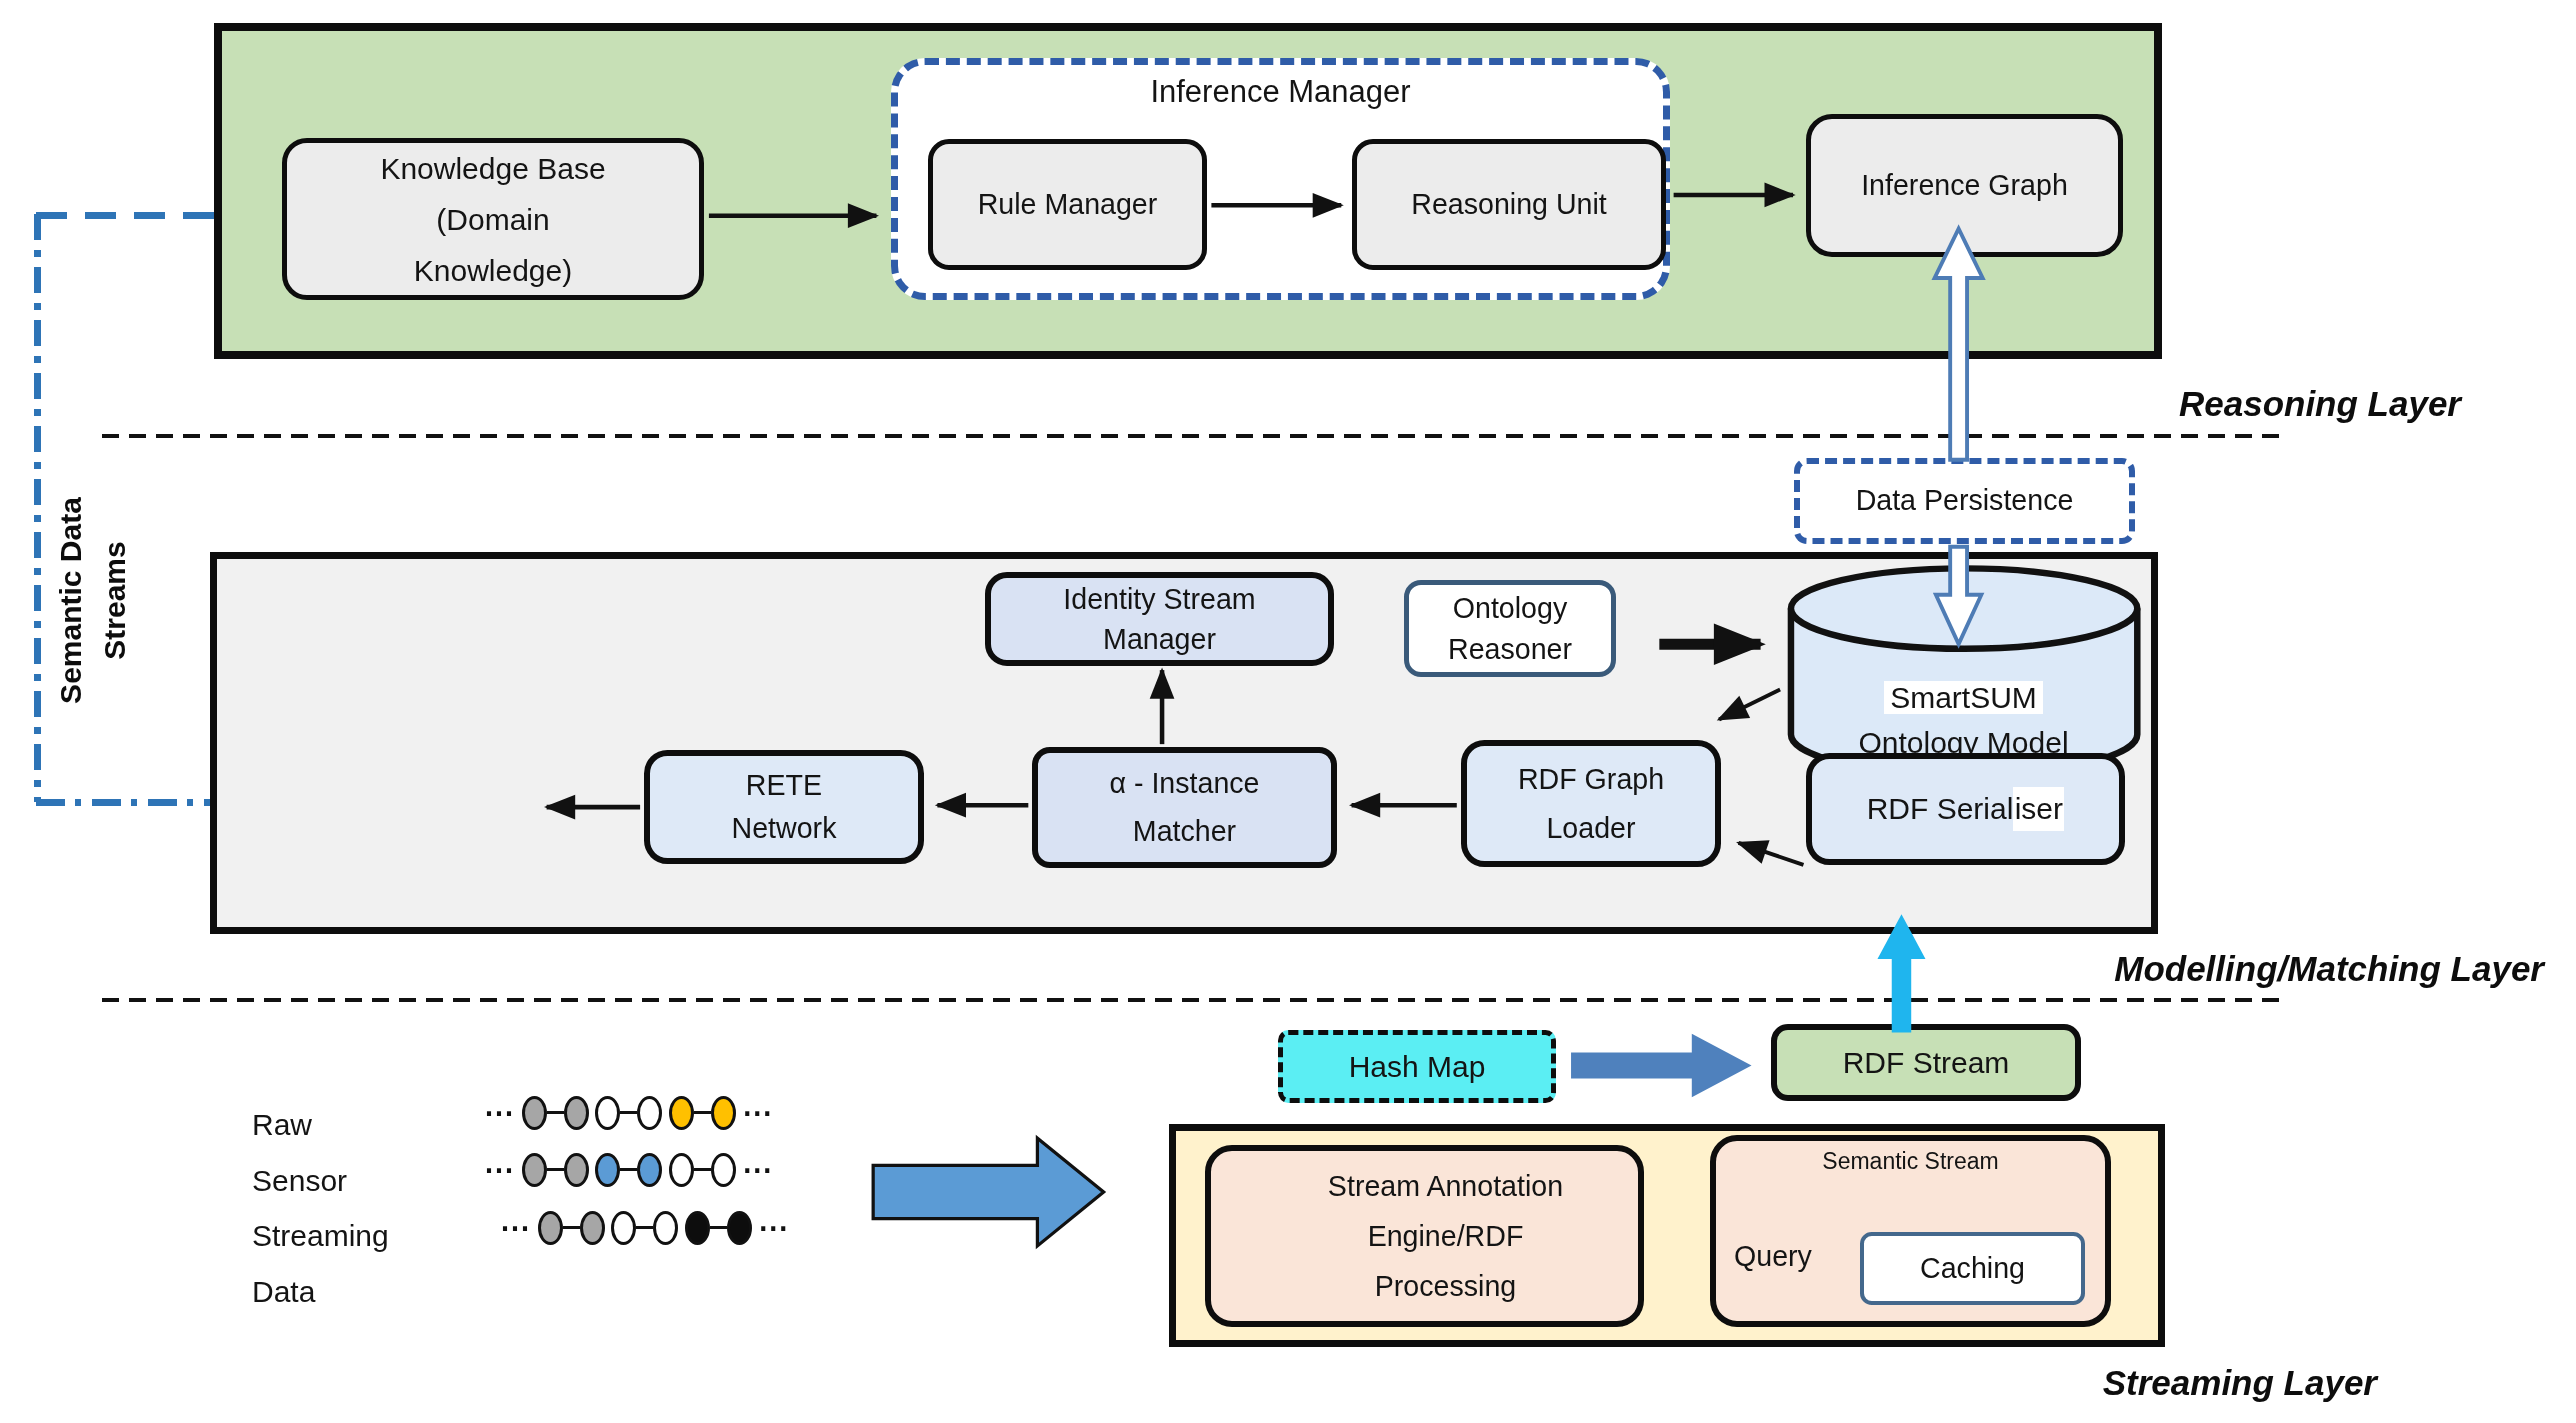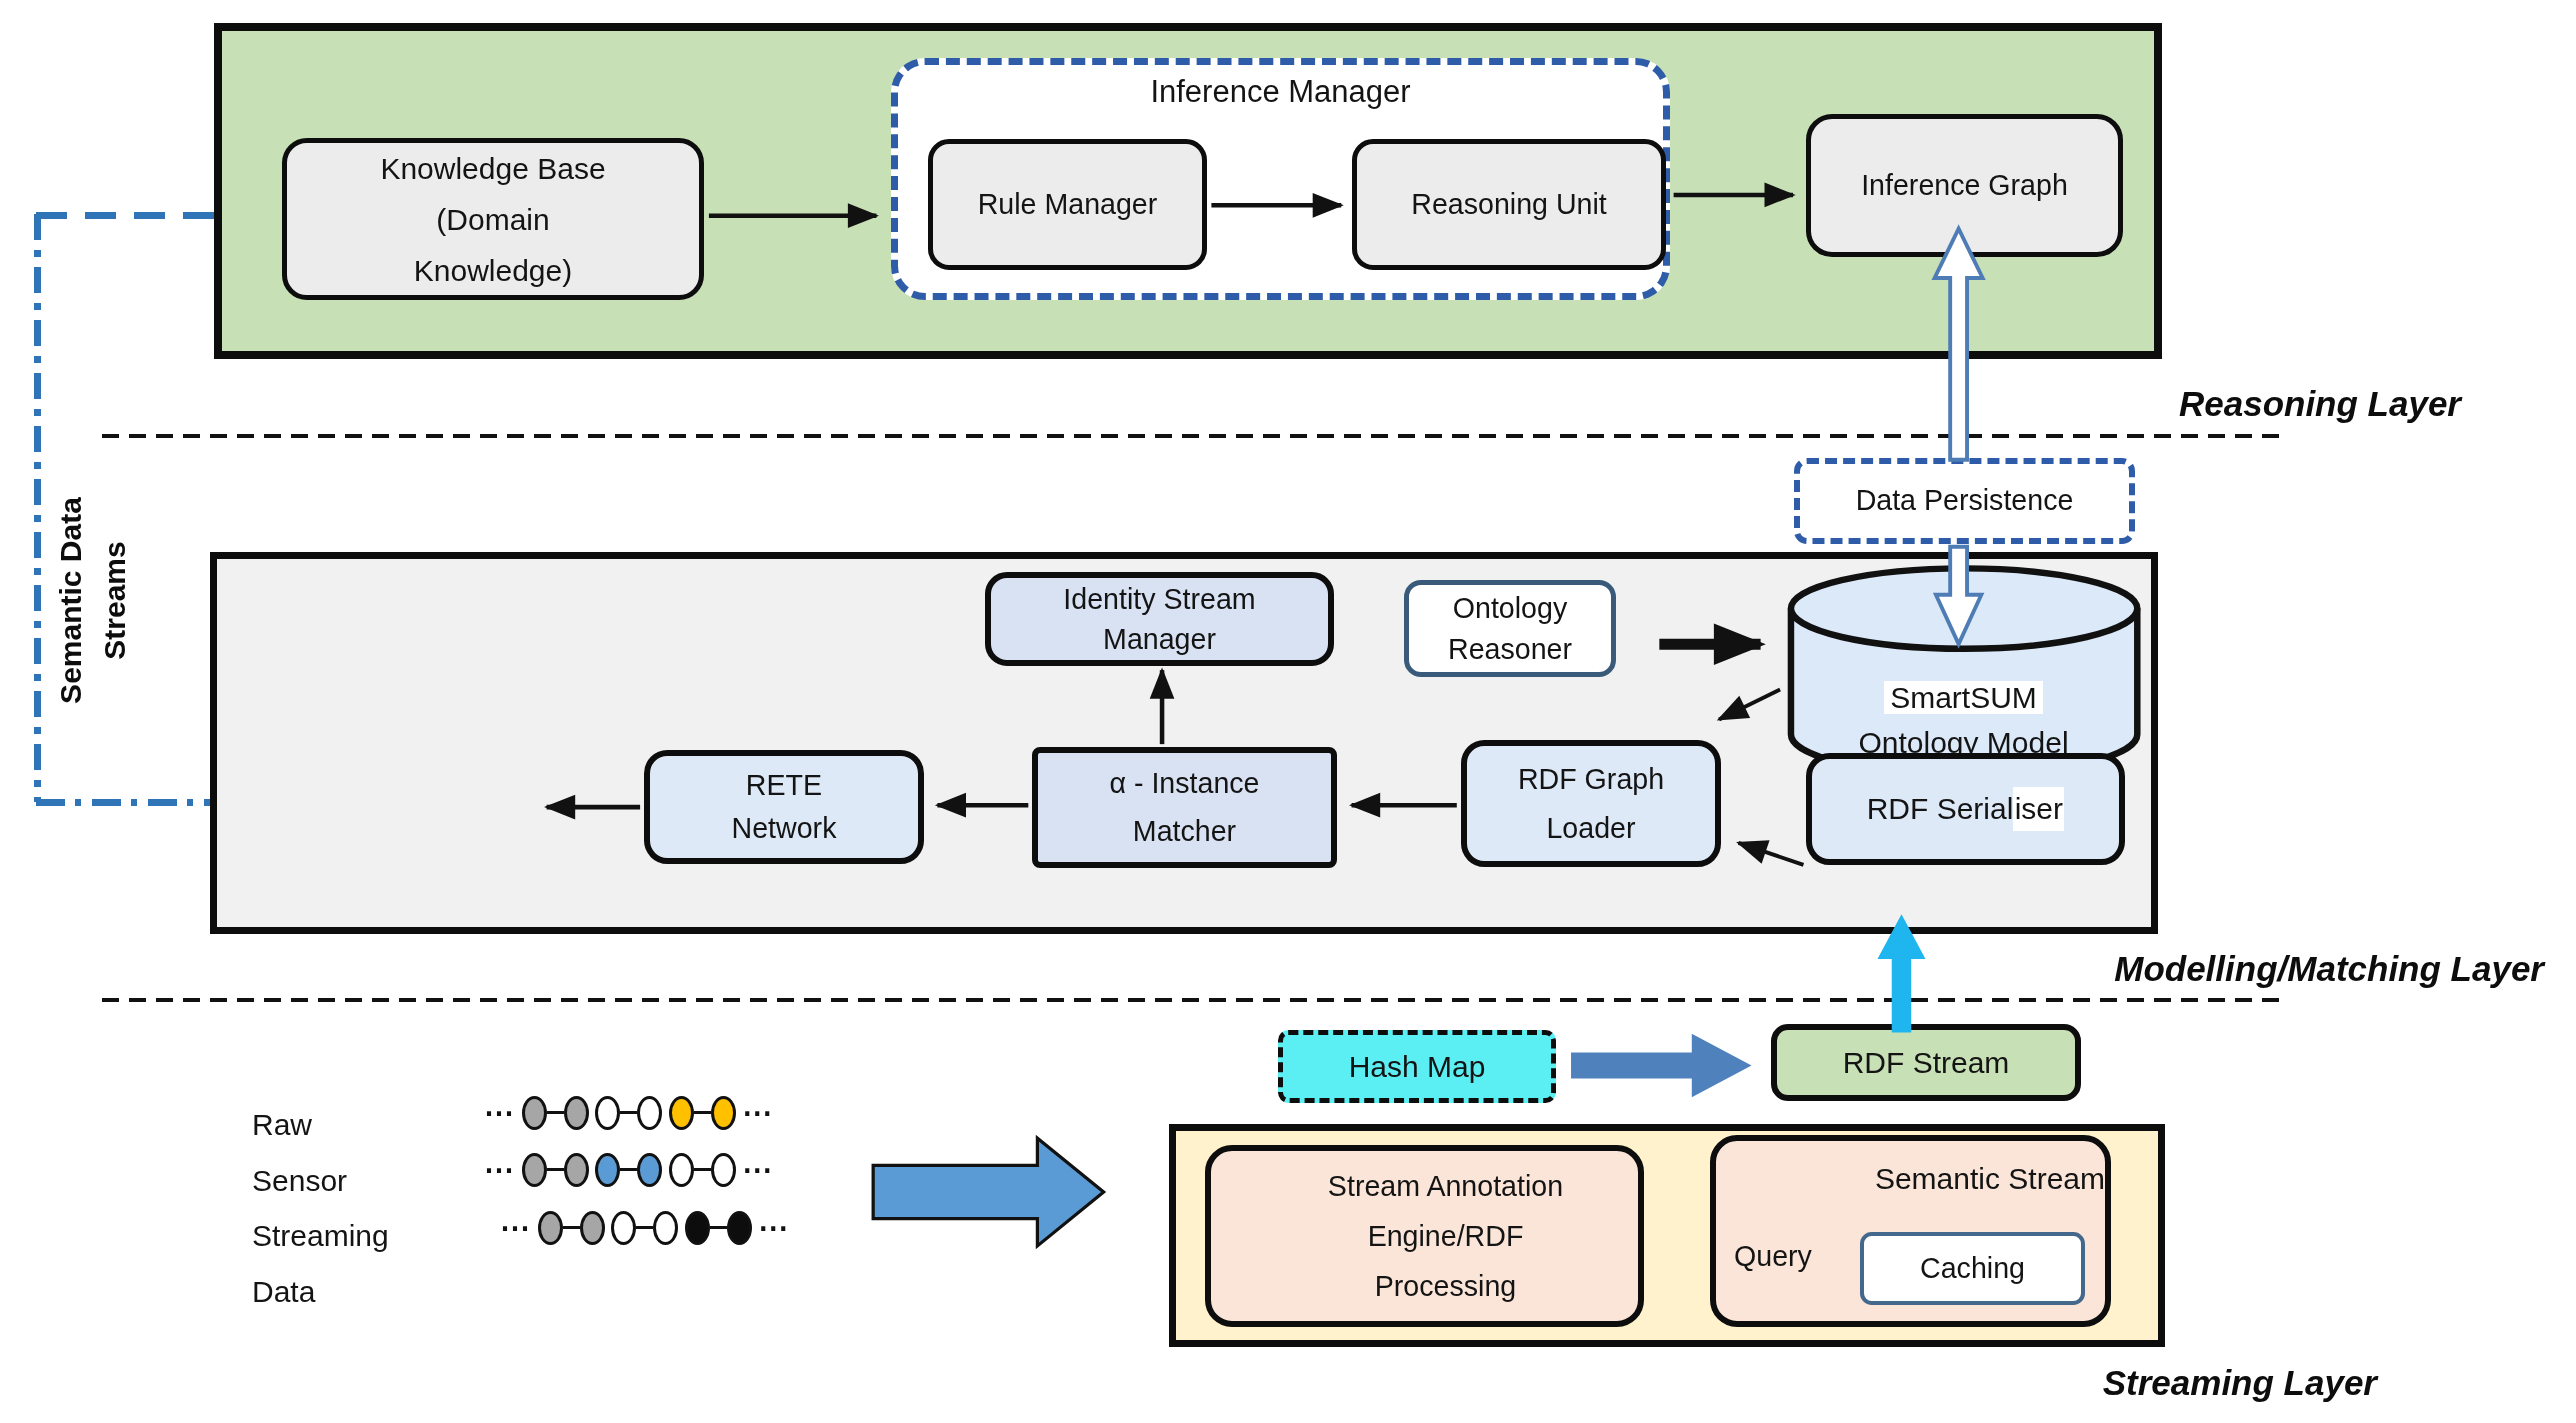--- a/index.html
+++ b/index.html
@@ -97,21 +97,21 @@
   <div class="node blue" style="left:1461px;top:740px;width:260px;height:127px;border-radius:23.4px;line-height:1.7;">
     <div>RDF Graph</div>
     <div>Loader</div>
   </div>
 
   <div class="node blue" style="left:1806px;top:753px;width:319px;height:112px;border-radius:23.4px;font-size:30px;flex-direction:row;">
     <span>RDF Serial</span>
       <span class="hl" style="padding:0 1.3px;">iser</span>
   </div>
 
-  <div class="node lav" style="left:1032px;top:747px;width:305px;height:121px;border-radius:8px;line-height:1.65;">
+  <div class="node lav" style="left:1032px;top:747px;width:305px;height:121px;border-radius:18px;line-height:1.65;">
     <div>α - Instance</div>
     <div>Matcher</div>
   </div>
 
   <div class="node blue" style="left:644px;top:750px;width:280px;height:114px;border-radius:23.4px;line-height:1.5;">
     <div>RETE</div>
     <div>Network</div>
   </div>
 
 
@@ -132,21 +132,21 @@
 
   <div class="layerbox" style="left:1169px;top:1124px;width:996px;height:223px;background:#FFF2CC;border-width:7.8px;"></div>
 
   <div class="node pink" style="left:1205px;top:1145px;width:439px;height:182px;border-radius:27px;line-height:1.75;padding-left:42px;">
     <div>Stream Annotation</div>
     <div>Engine/RDF</div>
     <div>Processing</div>
   </div>
 
   <div class="abs" style="left:1710px;top:1135px;width:401px;height:192px;background:#FAE5D8;border:6.5px solid #0d0d0d;border-radius:27px;">
-    <div class="abs" style="left:0;right:0;top:21px;text-align:right;font-size:30px;">Semantic Stream</div>
+    <div class="abs" style="left:0;right:0;top:7px;text-align:center;font-size:23px;">Semantic Stream</div>
     <div class="abs" style="left:18px;top:99px;font-size:28.6px;">Query</div>
     <div class="node" style="left:144px;top:91px;width:225px;height:73px;background:#fff;border:4.5px solid #44688C;border-radius:11.7px;font-size:28.6px;">
       <div>Caching</div>
     </div>
   </div>
 
   <div class="layerlabel" style="left:2013px;top:1363px;width:364px;">Streaming Layer</div>
 
   <div class="abs" style="left:252px;top:1097px;font-size:30px;line-height:1.85;">
     <div>Raw</div>

